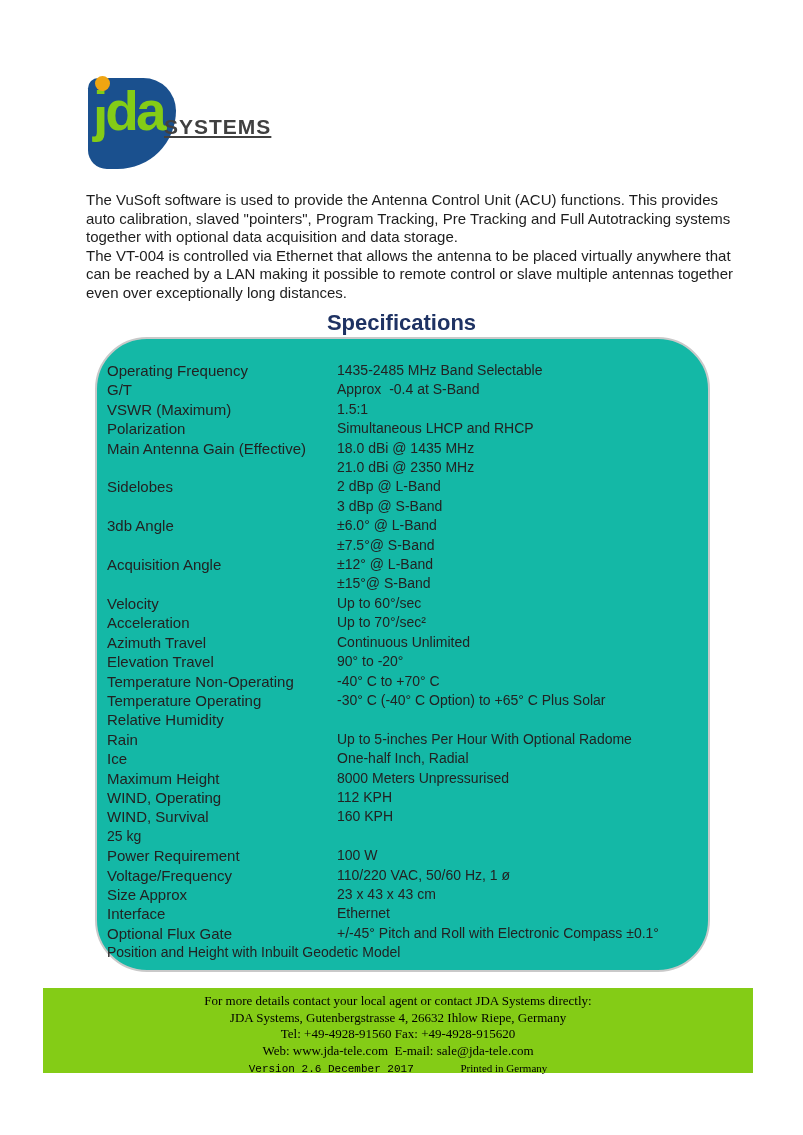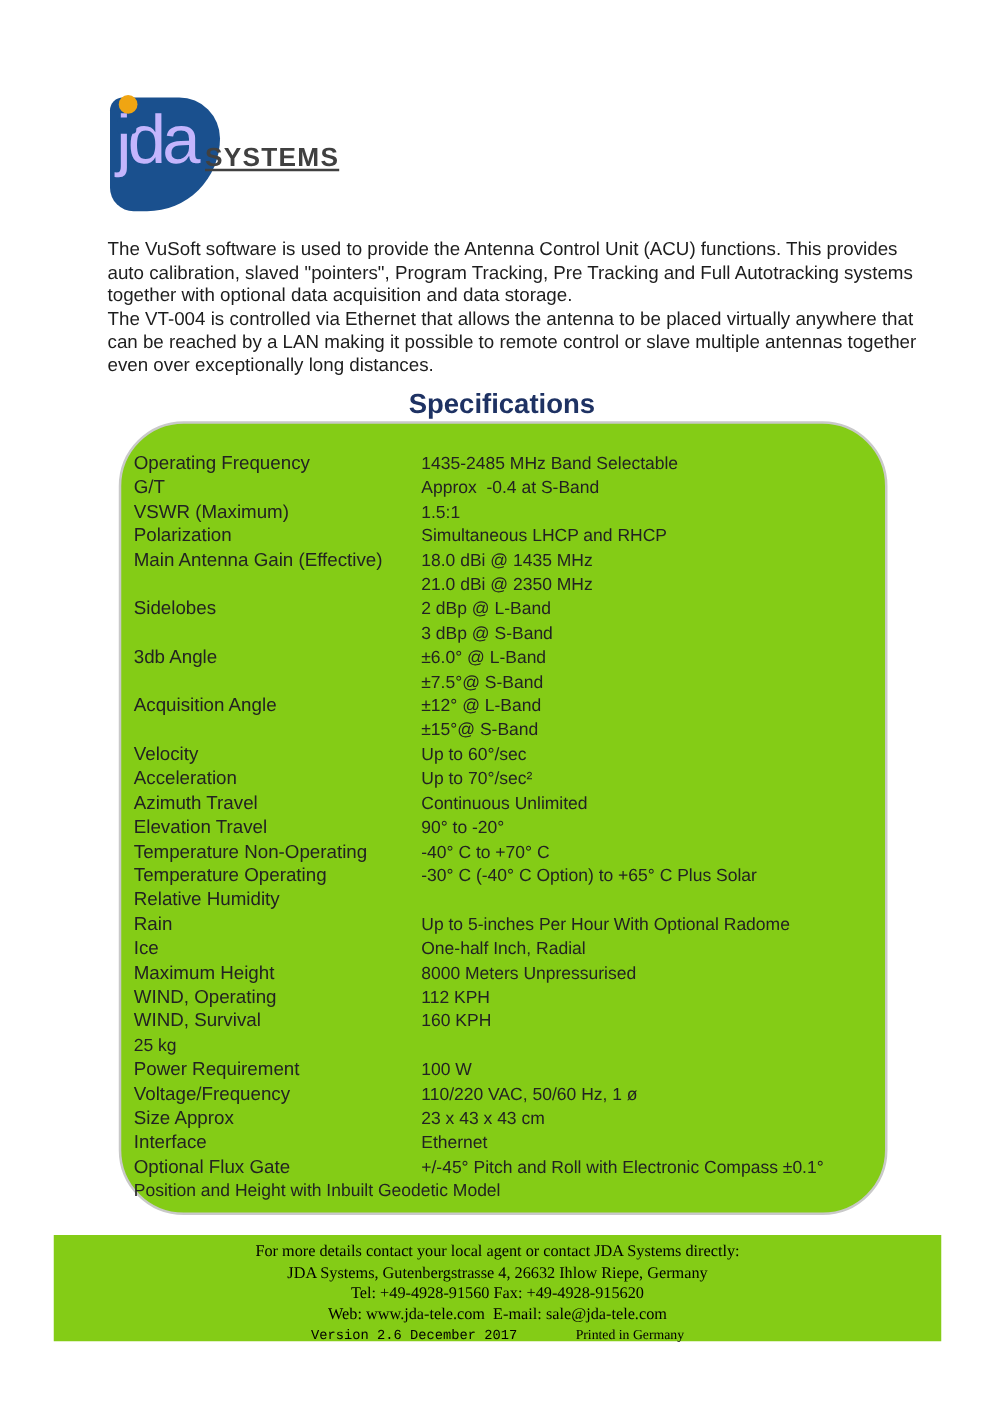--- a/index.html
+++ b/index.html
@@ -17,23 +17,23 @@
   
   .logo { position: absolute; left: 88px; top: 74px; width: 240px; height: 100px; }
   .logo-blob {
     position: absolute; left: 0; top: 4px;
     width: 88px; height: 91px;
     background: #1a508e;
     border-radius: 12px 38px 68px 22px;
   }
   .logo-mark {
     position: absolute; left: 5px; top: 6px;
-    font-size: 55px; font-weight: normal;
+    font-size: 55px; font-weight: bold;
     letter-spacing: -3px;
-    color: #c4b5fd;
+    color: #84cc16;
     line-height: 1;
   }
   .logo-dot-patch {
     position: absolute; left: 6px; top: 16px;
     width: 15px; height: 13px;
     background: #1a508e;
     border-radius: 3px;
   }
   .logo-dot {
     position: absolute; left: 7px; top: -2px;
@@ -62,21 +62,21 @@
     font-size: 22px; font-weight: bold;
     color: #1e3263;
   }
 
   
   .spec-box {
     position: absolute; left: 95px; top: 337px;
     width: 615px; height: 635px;
     border: 2px solid #c9c9c9;
     border-radius: 52px;
-    background: #84cc16;
+    background: #14b8a6;
   }
   .spec-table { padding: 22px 0 0 10px; }
   .spec-row { display: flex; align-items: flex-start; }
   .spec-label {
     width: 230px; flex: 0 0 230px;
     font-size: 15px; line-height: 19.4px; color: #222222;
   }
   .spec-value { font-size: 14px; line-height: 19.4px; color: #222222; }
   .spec-value > div { min-height: 19.4px; }
 

